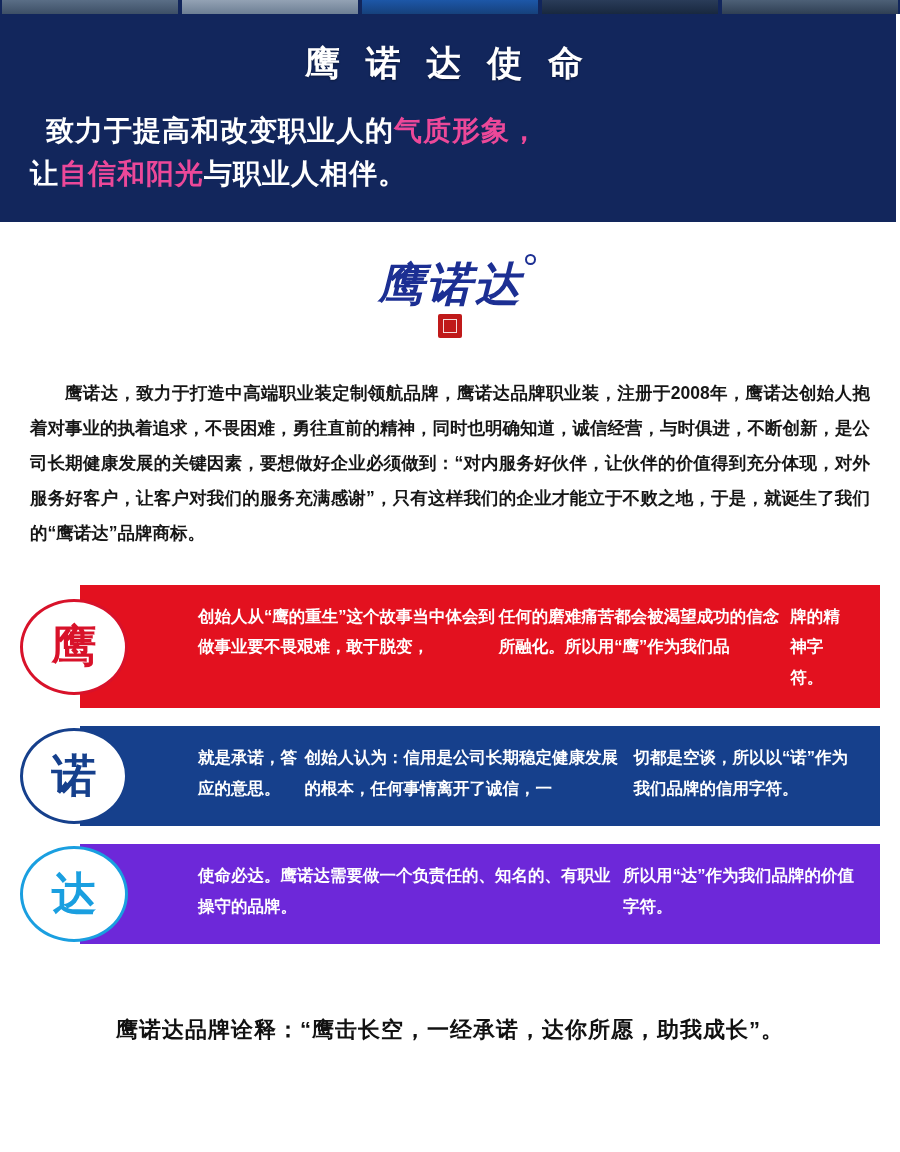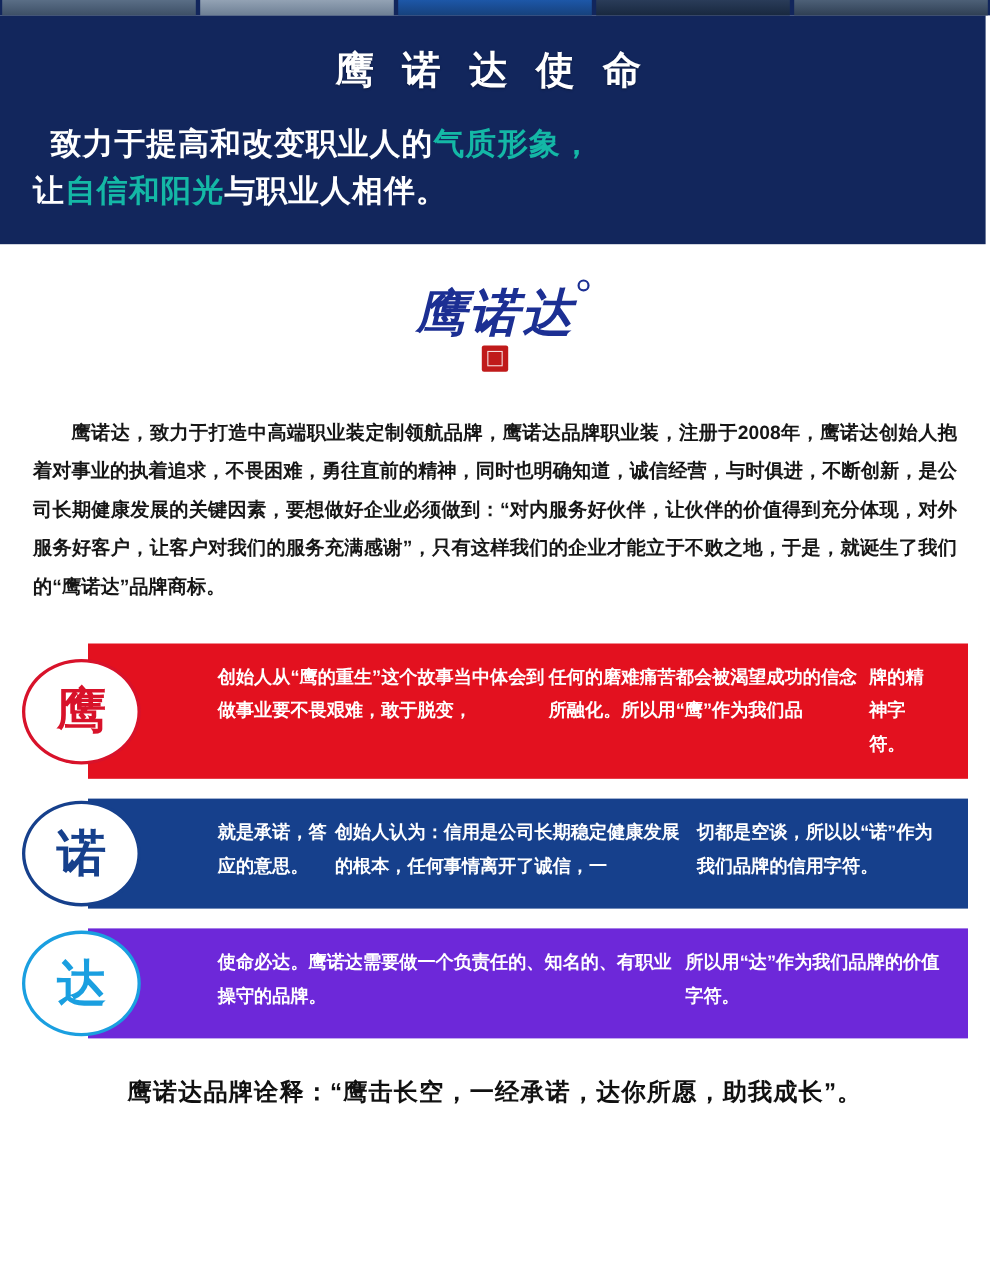--- a/index.html
+++ b/index.html
@@ -55,21 +55,21 @@
   }
   .banner-line {
     color: #ffffff;
     font-size: 28px;
     font-weight: bold;
     letter-spacing: 1px;
     line-height: 1.55;
   }
   .banner-line.l1 { text-align: left; padding-left: 16px; }
   .banner-line.l2 { text-align: left; padding-right: 10px; }
-  .hl { color: #14b8a6; }
+  .hl { color: #ec4899; }
 
   
   .logo-wrap {
     width: 900px;
     text-align: center;
     padding: 36px 0 14px 0;
   }
   .logo {
     display: inline-block;
     position: relative;
@@ -179,21 +179,21 @@
   .block.navy .badge span { color: #16408c; }
   .block.navy .body  { background: #16408c; }
 
   .block.blue .badge { border: 3px solid #1a9fe0; }
   .block.blue .badge span { color: #1a9fe0; }
   .block.blue .body  { background: #6d28d9; }
 
   
   .slogan {
     width: 840px;
-    margin: 31px auto 60px auto;
+    margin: 68px auto 60px auto;
     text-align: center;
     font-size: 22px;
     font-weight: bold;
     color: #111111;
     letter-spacing: 1px;
     line-height: 1.6;
   }
 </style>
 </head>
 <body>

